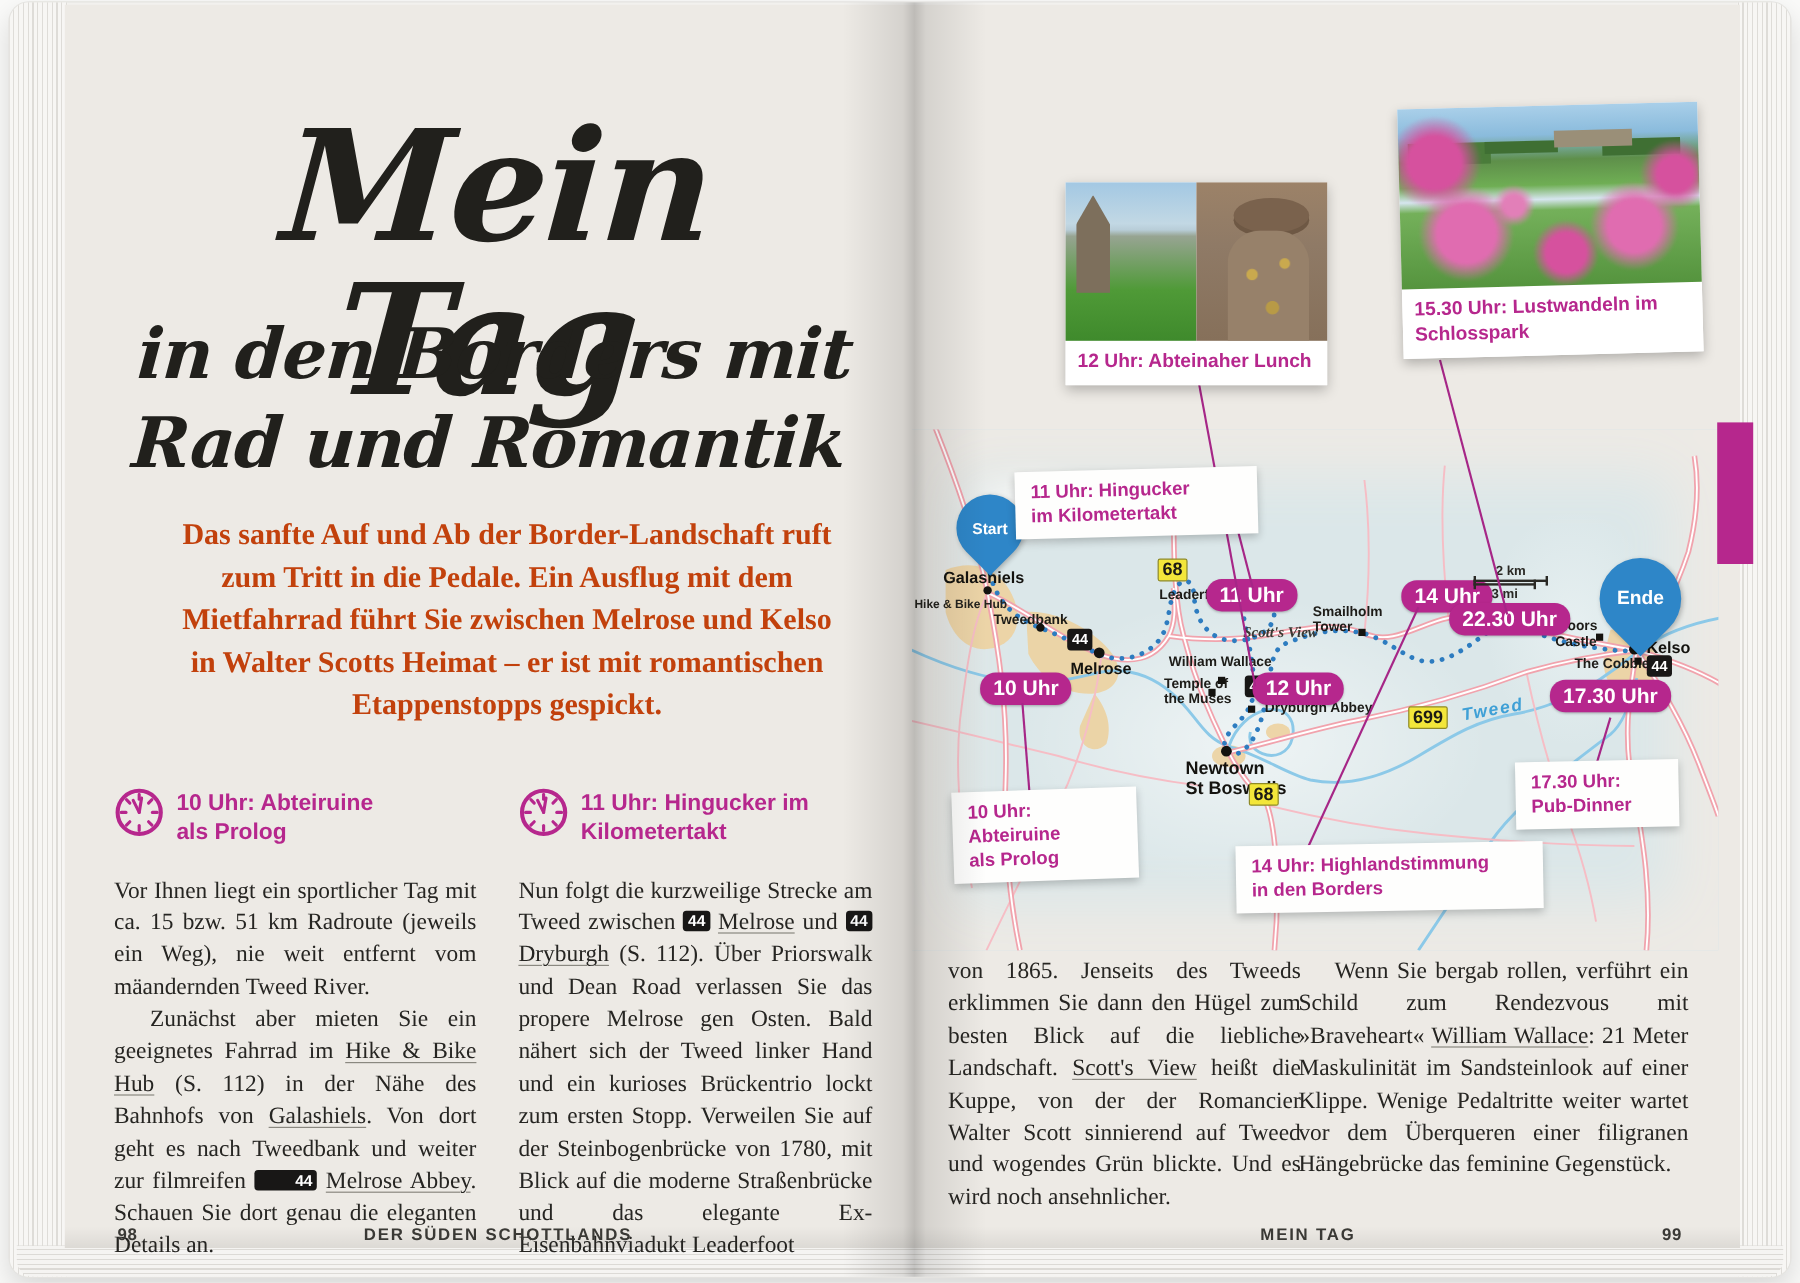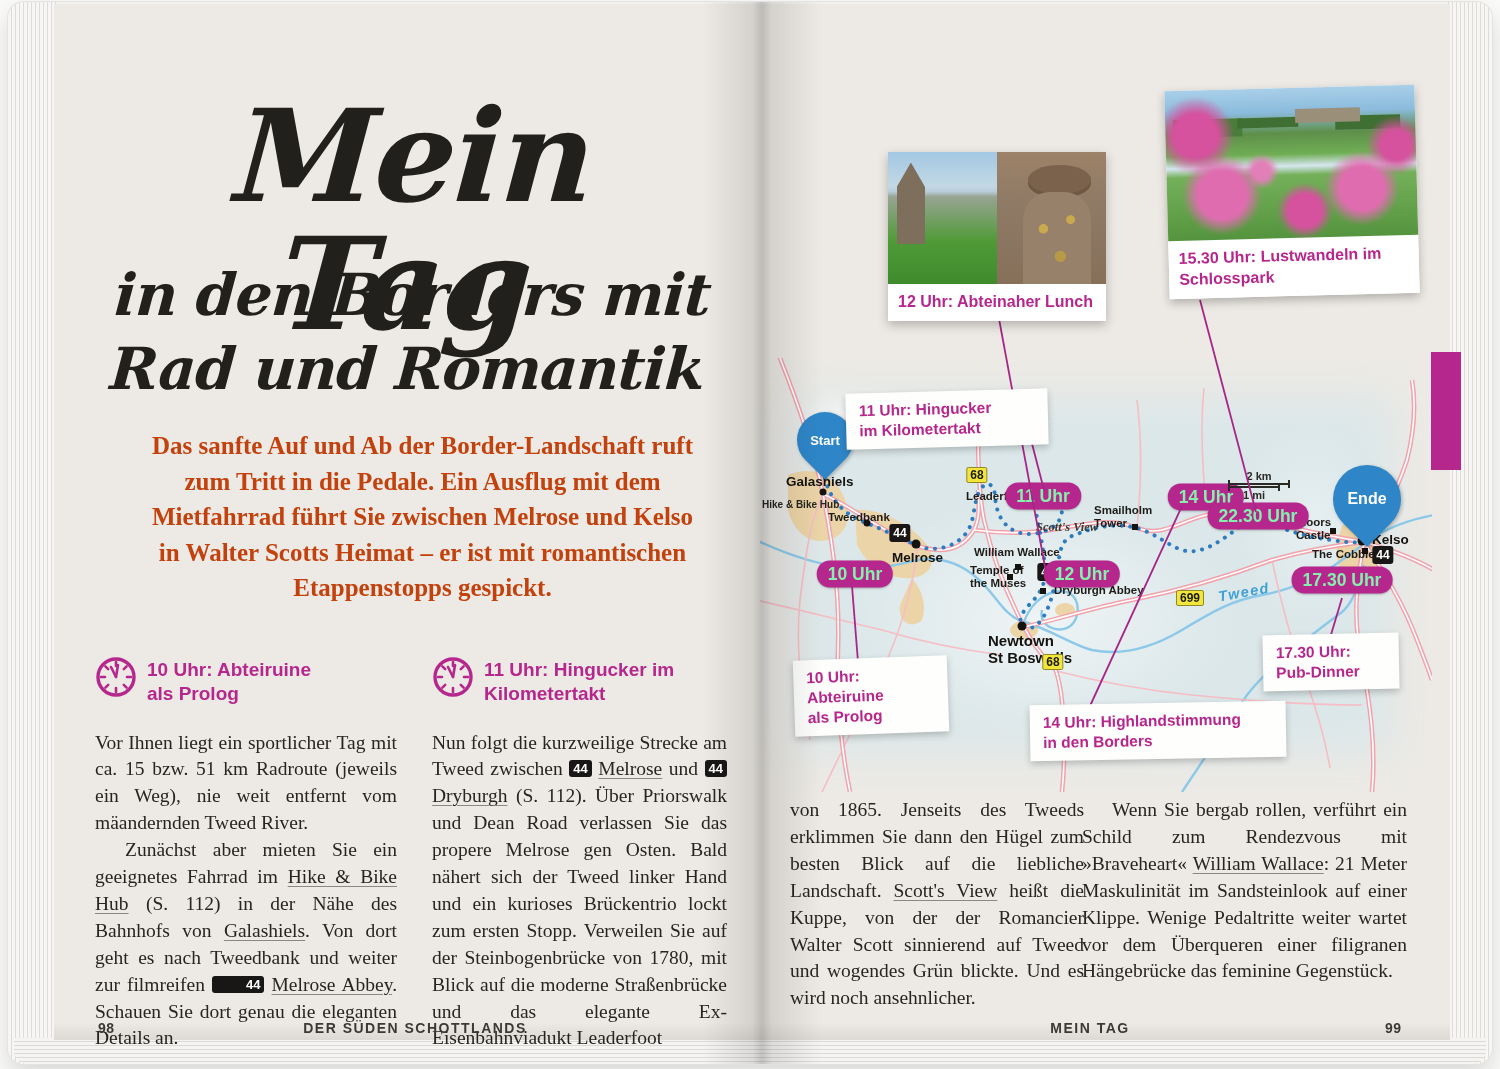--- a/index.html
+++ b/index.html
@@ -53,24 +53,24 @@
                         radial-gradient(closest-side at 82% 38%,rgba(235,243,244,.7),rgba(235,243,244,0) 60%);
        box-shadow:inset 0 0 46px 38px #edeae5;}
   .map svg{position:absolute;left:0;top:0;}
   .map-item{position:absolute;white-space:pre-line;}
   .lbl-town{font-weight:700;font-size:13.5px;color:#14130f;}
   .lbl-town2{font-weight:700;font-size:15px;line-height:1.15;color:#14130f;}
   .lbl-med{font-weight:600;font-size:11.5px;line-height:1.12;color:#1d1c18;}
   .lbl-small{font-weight:600;font-size:10px;color:#25241f;}
   .lbl-italic{font-family:"Liberation Serif",serif;font-style:italic;font-weight:700;font-size:12.5px;color:#3a3933;}
   .lbl-river{font-style:italic;font-weight:700;font-size:14.5px;color:#3fa0d6;letter-spacing:1.5px;}
-  .time-badge{position:absolute;transform:translate(-50%,-50%);background:#b6278d;color:#86efac;
+  .time-badge{position:absolute;transform:translate(-50%,-50%);background:#b6278d;color:#ffffff;
        font-weight:700;font-size:17.5px;padding:3px 11px;border-radius:13px;white-space:nowrap;box-shadow:0 1px 2px rgba(0,0,0,.25);}
   .road-badge{position:absolute;transform:translate(-50%,-50%);background:#f3e63a;color:#1c1b14;
-       border:1px solid #8f8a27;font-weight:700;font-size:12px;padding:0 3px;border-radius:2px;}
+       border:1px solid #8f8a27;font-weight:700;font-size:15px;padding:0 3px;border-radius:2px;}
   .poi-badge{position:absolute;transform:translate(-50%,-50%);background:#181716;color:#fff;
        font-weight:700;font-size:12px;padding:2px 4px;border-radius:3px;}
   .dot{position:absolute;background:#14130f;transform:translate(-50%,-50%);}
   .dot.c{border-radius:50%;}
   .pin{position:absolute;background:#2e86c8;border-radius:50% 50% 50% 0;transform:rotate(-45deg);
        box-shadow:0 2px 4px rgba(0,0,0,.25);}
   .pin span{position:absolute;inset:0;display:flex;align-items:center;justify-content:center;
        transform:rotate(45deg);color:#fff;font-weight:600;}
   .scalebar{position:absolute;font-size:11px;color:#2a2925;font-weight:600;text-align:center;}
   .scalebar .bar{height:0;border-top:2px solid #2a2925;position:relative;margin:1px 0;}
@@ -284,21 +284,21 @@
       <div class="pin" data-interactable="false" style="width: 56px; height: 56px; left: 37px; top: 54px;">
         <span data-interactable="false" style="font-size: 13px;">Start</span>
       </div>
       <div class="pin" data-interactable="false" style="width: 68px; height: 68px; left: 573px; top: 107px;">
         <span data-interactable="false" style="font-size: 16px;">Ende</span>
       </div>
       <div class="scalebar" data-interactable="false" style="left: 468px; top: 112px; width: 62px;">
         <div data-interactable="false">2 km</div>
         <div class="bar" style="width:62px" data-interactable="false"></div>
         <div class="bar" style="width:52px" data-interactable="false"></div>
-        <div data-interactable="false" style="width:52px">1 mi</div>
+        <div data-interactable="false" style="width:52px">3 mi</div>
       </div>
     </div>
 </div>
 
 <svg class="overlay-lines" viewBox="0 0 750 1069" data-interactable="false">
   <g stroke="#a62687" stroke-width="1.8" fill="none">
     <line x1="247" y1="308" x2="296" y2="572"></line>
     <line x1="450" y1="300" x2="506" y2="512"></line>
     <line x1="280" y1="436" x2="294" y2="490"></line>
     <line x1="108" y1="662" x2="102" y2="586"></line>

